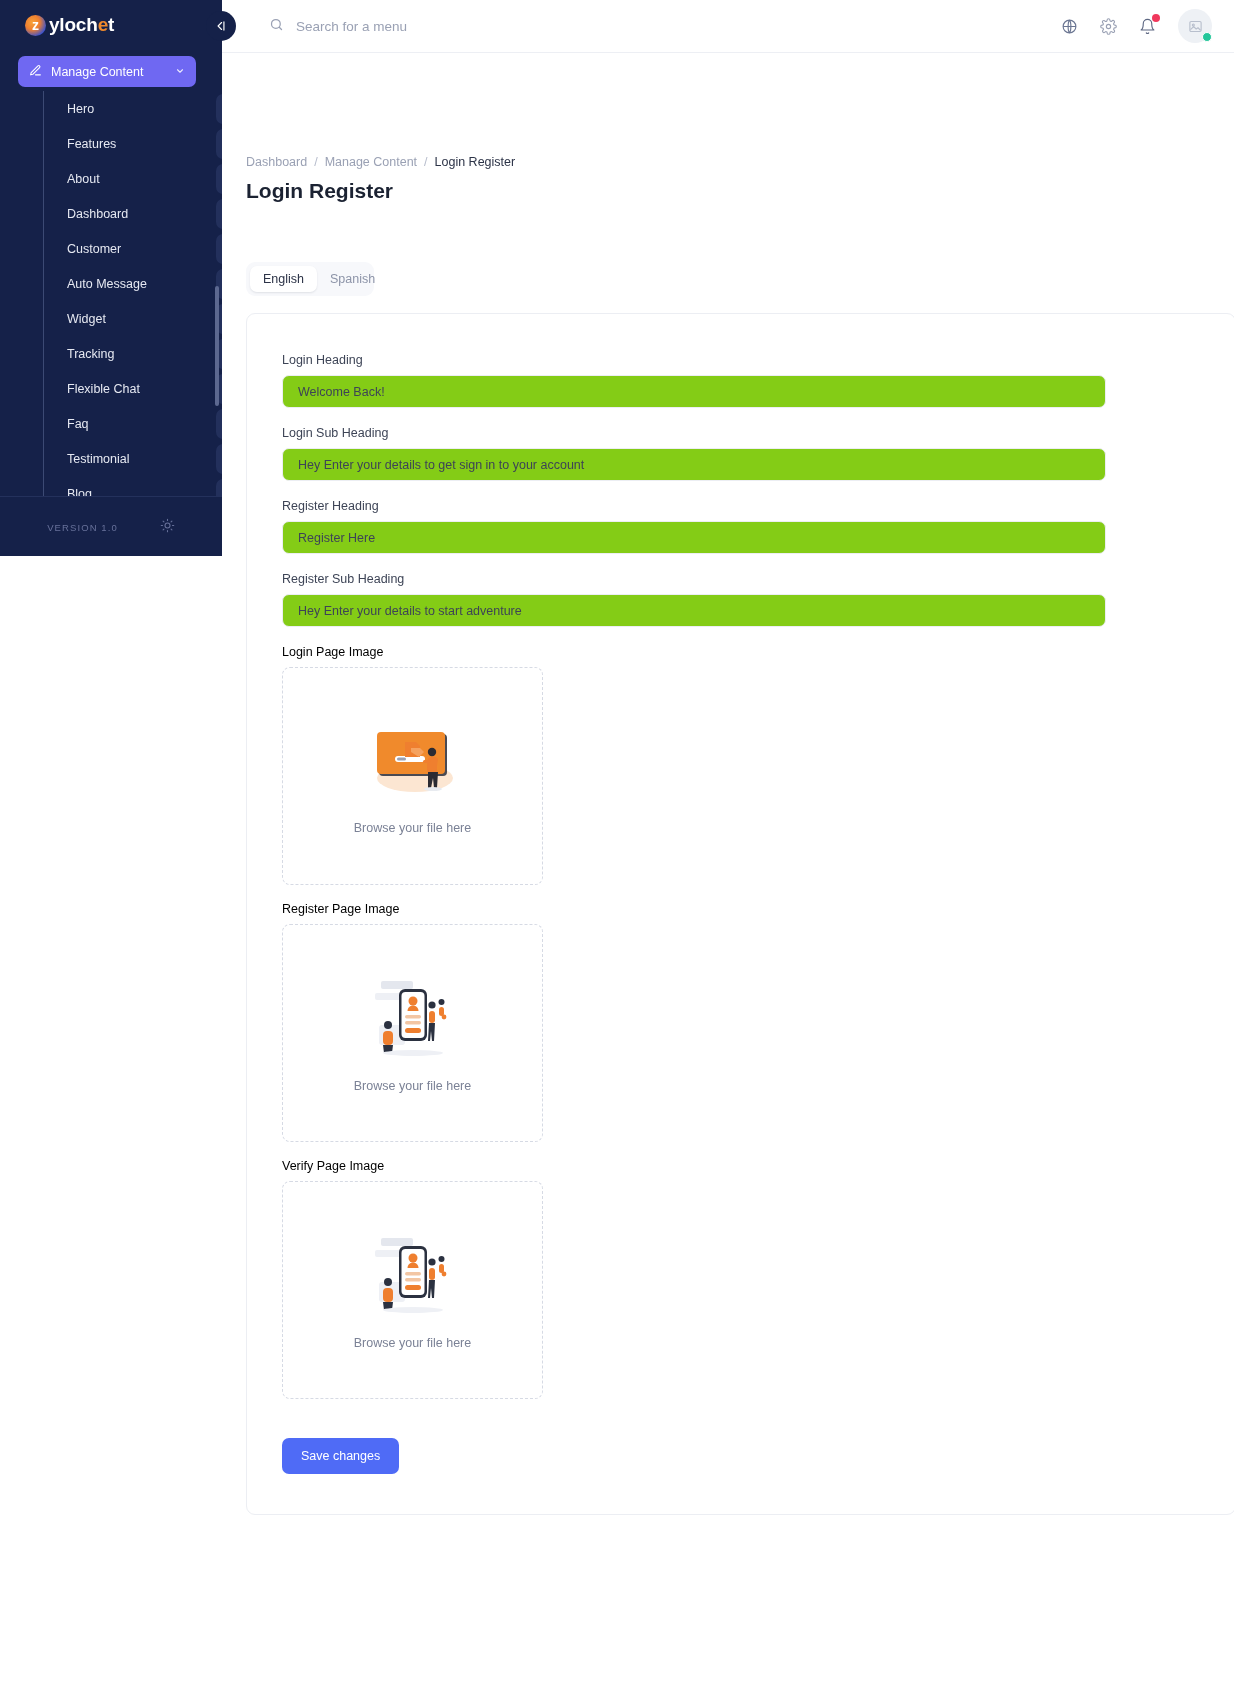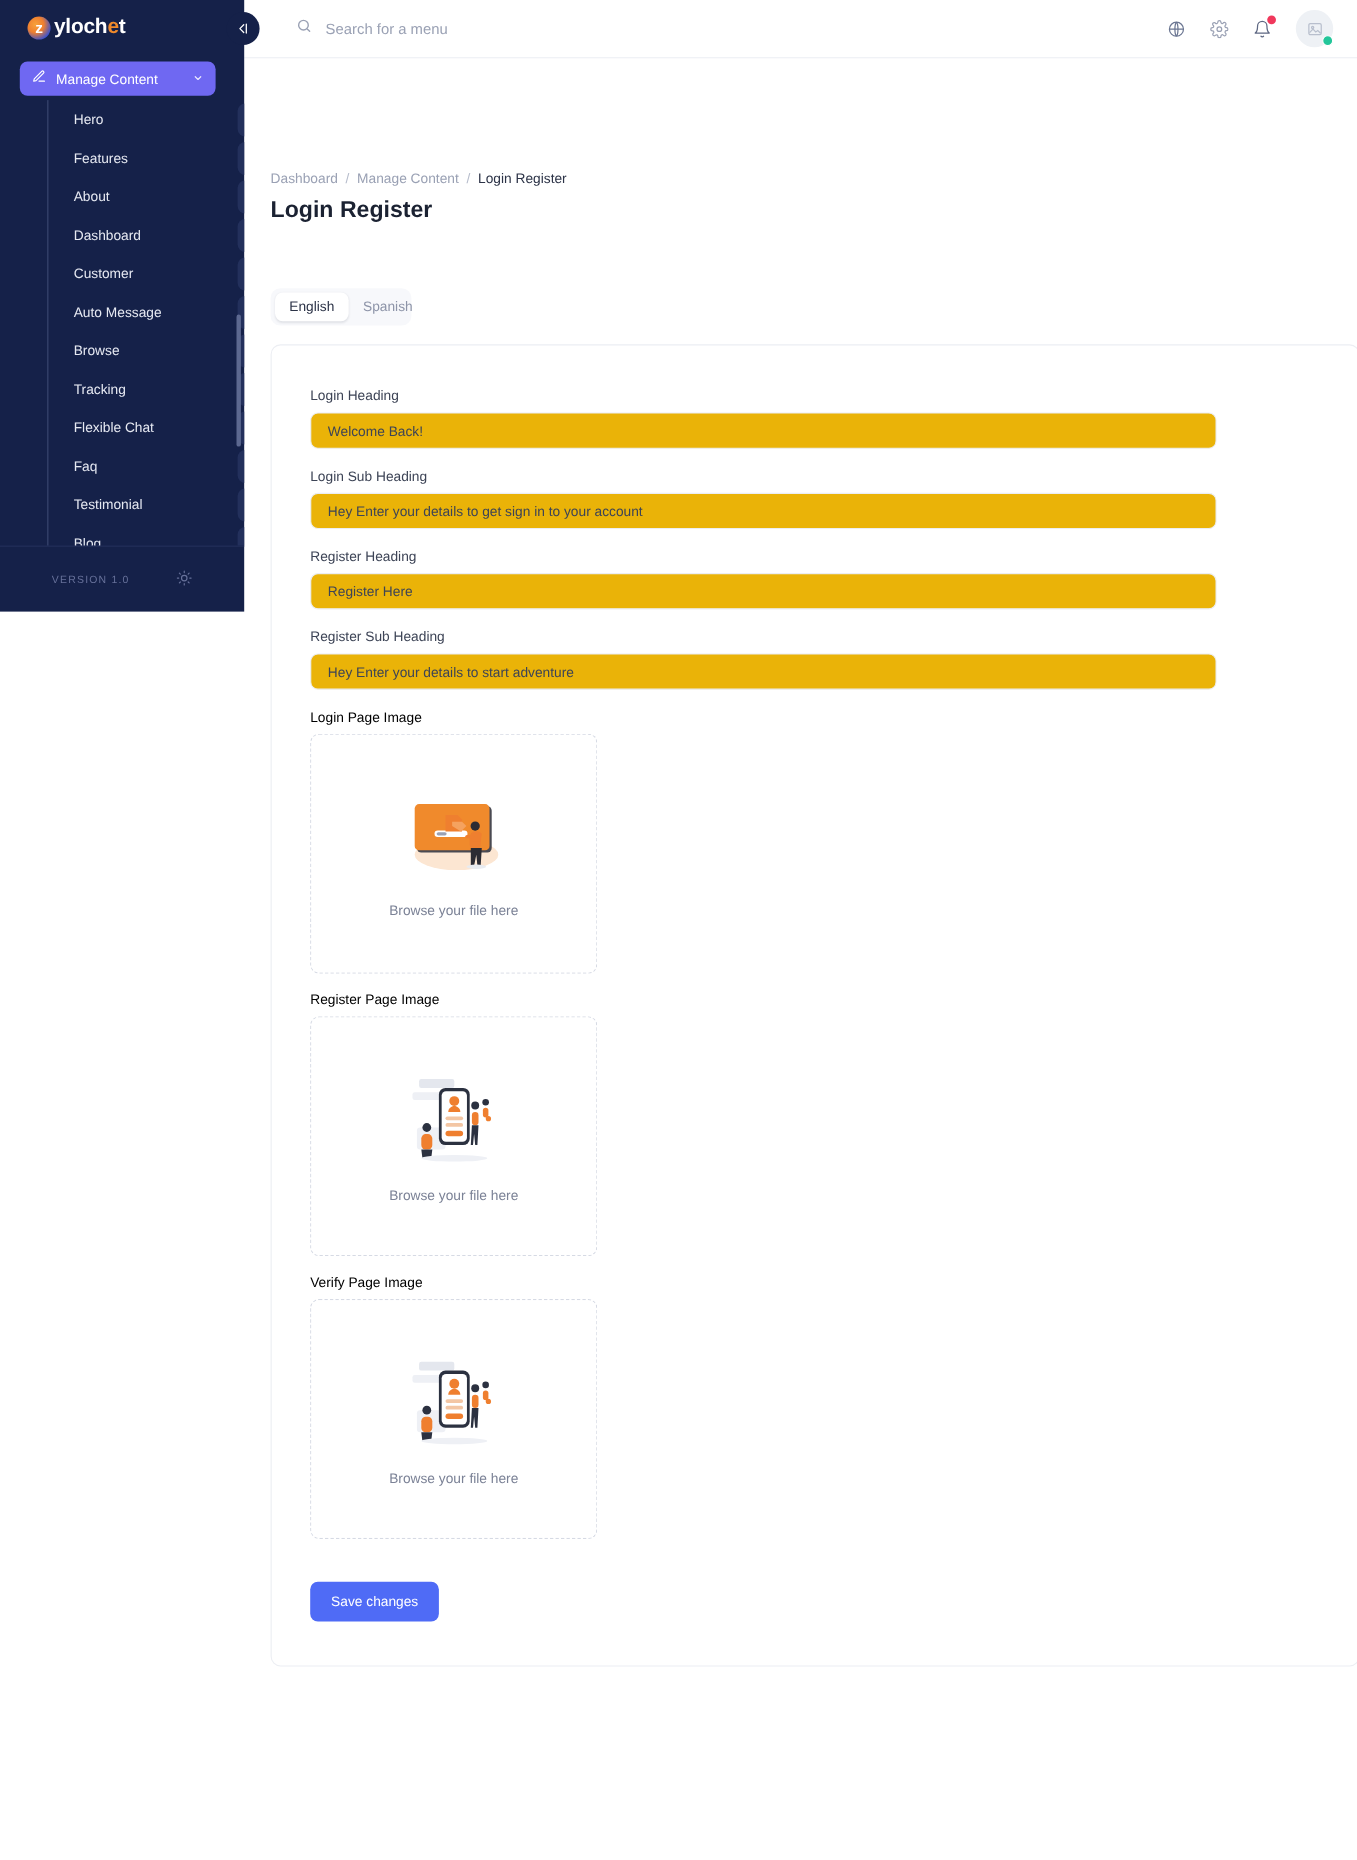--- a/index.html
+++ b/index.html
@@ -158,21 +158,21 @@
     border-radius: 9px;
     background: #fff;
     padding: 39px 35px 40px 35px;
   }
 
   .field { margin-bottom: 18px; }
   .field-label { font-size: 12.5px; color:#3d4456; margin-bottom: 8px; }
   .field-input {
     width: 824px; height: 33px;
     border: 1px solid #eceef3; border-radius: 7px;
-    background:#eab308;
+    background:#84cc16;
     display:flex; align-items:center;
     padding: 0 15px;
     font-size: 12.5px; color:#3d4456;
     cursor: text;
   }
 
   .upload-label { font-size: 12.5px; color:#000000; margin-bottom: 8px; }
   .dropzone {
     width: 261px; height: 218px;
     border: 1.3px dashed #d6dae4;
@@ -261,21 +261,21 @@
         </div>
 
         <div class="sub-item">
           <span class="sub-label">Auto Message</span>
           <span class="eye-btn">
             
           </span>
         </div>
 
         <div class="sub-item">
-          <span class="sub-label">Browse</span>
+          <span class="sub-label">Widget</span>
           <span class="eye-btn">
             
           </span>
         </div>
 
         <div class="sub-item">
           <span class="sub-label">Tracking</span>
           <span class="eye-btn">
             
           </span>

